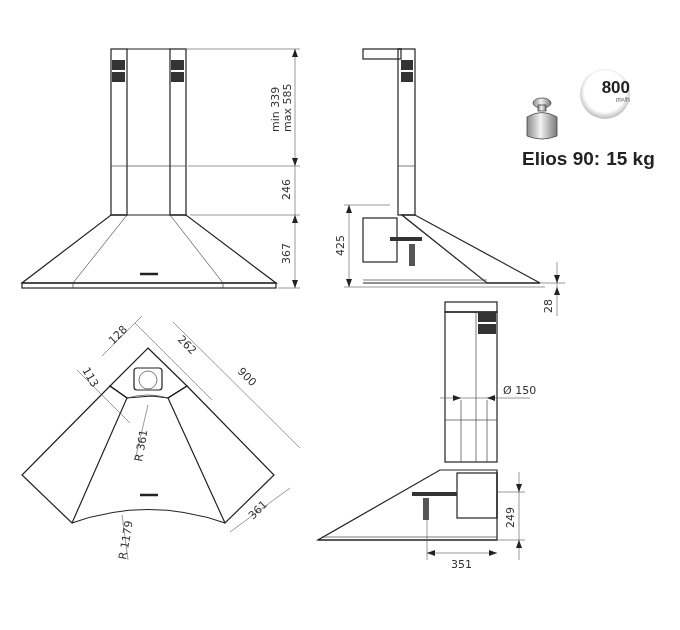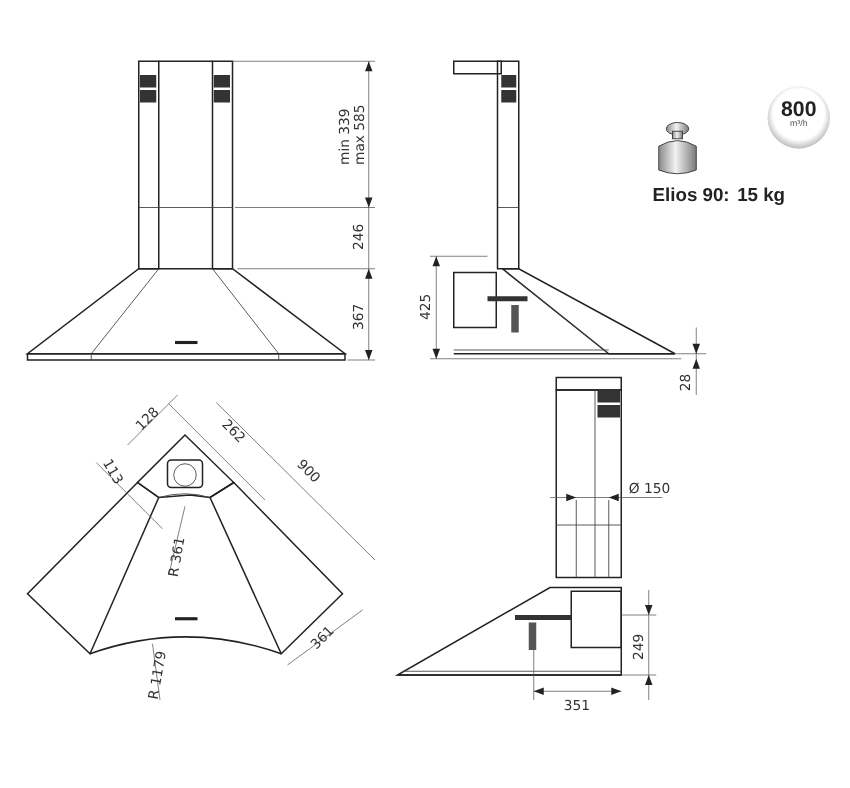--- a/index.html
+++ b/index.html
@@ -2,25 +2,25 @@
 <html><head>
 <meta charset="utf-8">
 <style>
   html, body { margin:0; padding:0; background:#ffffff; }
   body { width:680px; height:630px; position:relative; overflow:hidden; font-family:"DejaVu Sans", sans-serif; }
   svg { position:absolute; left:0; top:0; }
   .dim { font-family:"DejaVu Sans", sans-serif; font-size:11px; fill:#333; }
   .ln { stroke:#222; stroke-width:1.2; fill:none; }
   .thin { stroke:#444; stroke-width:0.7; fill:none; }
   .dl { stroke:#555; stroke-width:0.6; fill:none; }
-  .spec { position:absolute; left:522px; top:148px; font-family:"Liberation Sans", sans-serif; font-weight:bold; font-size:15px; color:#222; }
+  .spec { position:absolute; left:522px; top:148px; font-family:"Liberation Sans", sans-serif; font-weight:bold; font-size:19px; color:#222; }
   .spec span { margin-left:6px; }
-  .badge { position:absolute; left:614px; top:69px; width:50px; height:50px; border-radius:50%;
+  .badge { position:absolute; left:580px; top:69px; width:50px; height:50px; border-radius:50%;
            background:radial-gradient(circle at 50% 45%, #ffffff 55%, #c8c8c8 70%, #9a9a9a 100%);
-           text-align:center; }
+           text-align:right; }
   .badge .v { font-family:"Liberation Sans", sans-serif; font-weight:bold; font-size:17px; color:#222; display:block; margin-top:10px; line-height:17px; }
   .badge .u { font-family:"Liberation Sans", sans-serif; font-size:7px; color:#555; display:block; line-height:8px; }
 </style>
 </head>
 <body>
 
 <svg width="680" height="630" viewBox="0 0 680 630">
 
   <g>
 

